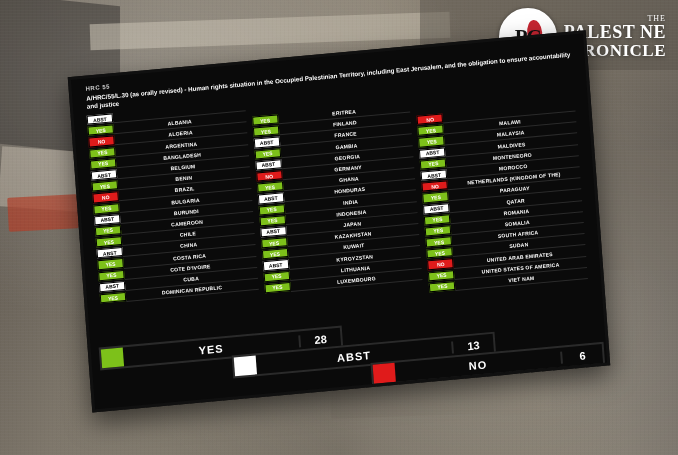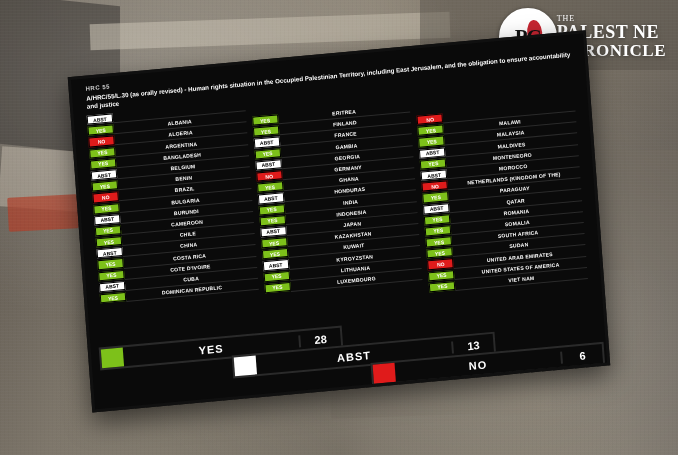--- a/index.html
+++ b/index.html
@@ -31,20 +31,21 @@
       repeating-linear-gradient(0deg, rgba(255,255,255,.05) 0 1px, transparent 1px 3px),
       repeating-linear-gradient(90deg, rgba(0,0,0,.05) 0 1px, transparent 1px 4px);
   }
   #bg .rubble{position:absolute;border-radius:2px;}
 
   
   .logo{
     position:absolute;top:8px;right:12px;
     display:flex;align-items:center;
     filter:drop-shadow(0 1px 2px rgba(0,0,0,.5));
+    text-align:right;
   }
   .logo .seal{
     width:54px;height:54px;border-radius:50%;
     background:#ffffff;border:2px solid #ffffff;
     display:flex;align-items:center;justify-content:center;
     position:relative;
   }
   .logo .seal .inner{
     width:46px;height:46px;border-radius:50%;
     background:#ffffff;

